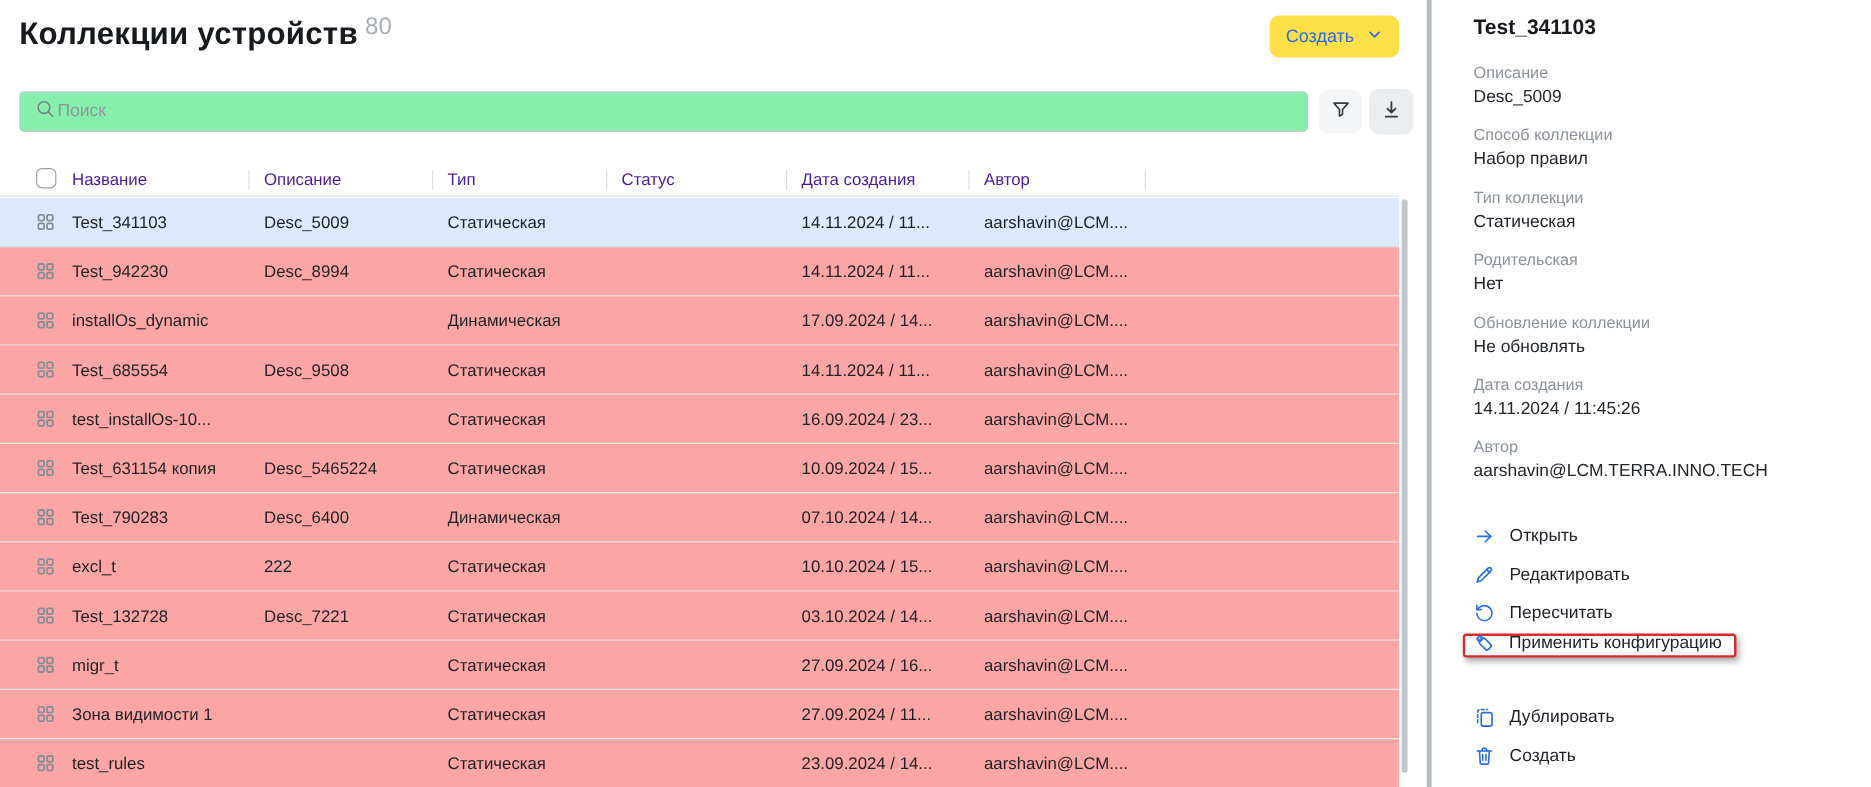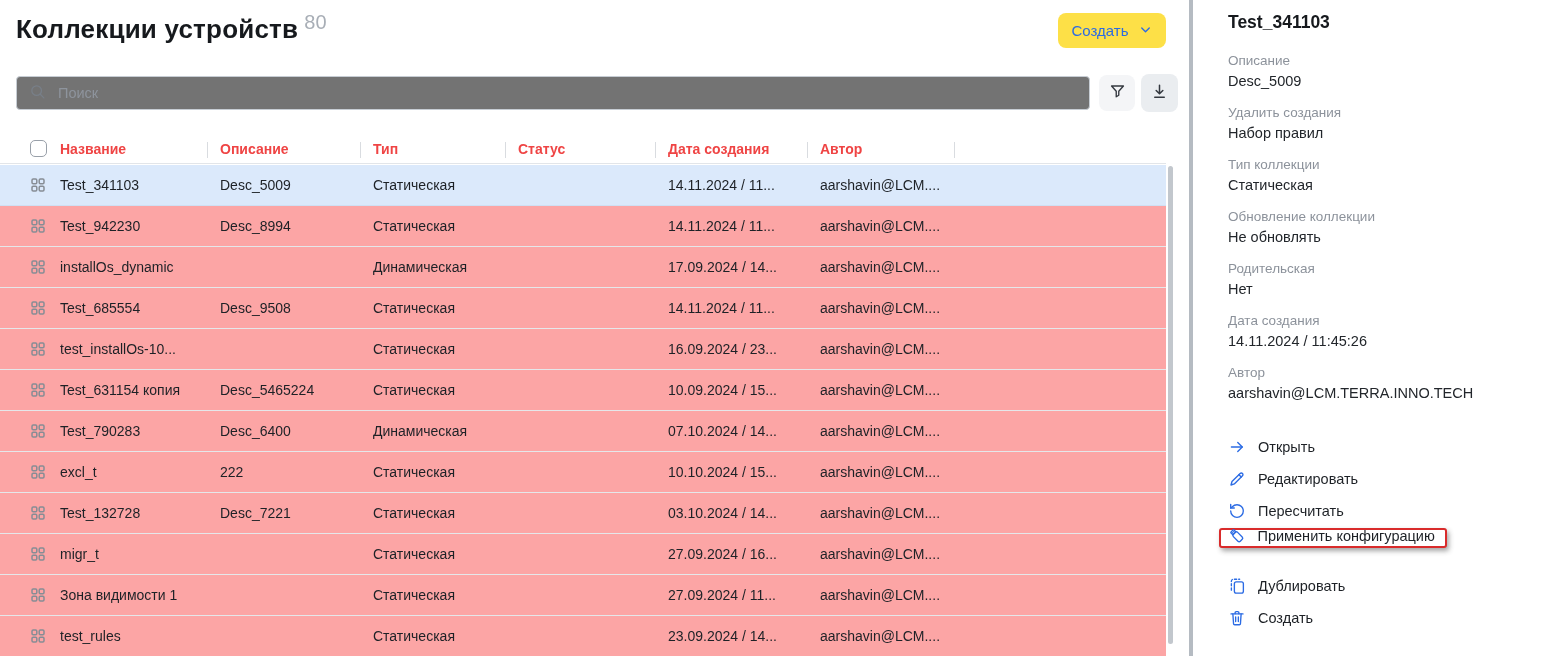--- a/index.html
+++ b/index.html
@@ -12,35 +12,35 @@
   
   .main { position:absolute; left:0; top:0; width:1190px; height:656px; }
   .page-title { position:absolute; left:16px; top:11px; font-size:26px; font-weight:700; color:#16191d; letter-spacing:.2px; }
   .count { font-size:20px; font-weight:500; color:#a8aeb6; vertical-align:9px; margin-left:6px; }
   .create-btn { position:absolute; left:1058px; top:13px; width:108px; height:35px;
     background:#fde047; border:none; border-radius:8px; cursor:pointer;
     display:flex; align-items:center; justify-content:center; gap:9px;
     color:#2b6be4; font-size:15px; font-family:inherit; }
   .create-btn svg { width:15px; height:15px; }
   .searchbar { position:absolute; left:16px; top:76px; width:1074px; height:34px;
-    border:1px solid #c7cdd4; border-radius:4px; background:#737373;
-    display:flex; align-items:center; padding:0 12px; gap:10px; }
+    border:1px solid #c7cdd4; border-radius:4px; background:#86efac;
+    display:flex; align-items:center; padding:0 12px; }
   .searchbar svg { width:17px; height:17px; flex:none; }
   .searchbar input { border:none; outline:none; flex:1; font-size:14.5px; font-family:inherit; color:#1e2126; background:transparent; }
   .searchbar input::placeholder { color:#8e949d; }
   .icon-btn { position:absolute; border:none; border-radius:8px; cursor:pointer;
     display:flex; align-items:center; justify-content:center; }
   .filter-btn { left:1099px; top:75px; width:36px; height:36px; background:#f4f5f7; }
   .dl-btn { left:1141px; top:74px; width:37px; height:38px; background:#eaedf0; }
   .icon-btn svg { width:19px; height:19px; }
   
   .thead { position:absolute; left:0; top:134px; width:1166px; height:30px;
     display:flex; align-items:center; padding-left:30px; border-bottom:1px solid #e2e5e9; }
   .chk { width:17px; height:17px; border:1.6px solid #99a0a9; border-radius:5px; background:#fff; margin-right:13px; flex:none; cursor:pointer; }
-  .hcell { font-size:14px; font-weight:700; color:#ef4444; position:relative; white-space:nowrap; }
+  .hcell { font-size:14px; font-weight:400; color:#4c1d95; position:relative; white-space:nowrap; }
   .hcell.sep::before { content:''; position:absolute; left:-13px; top:1px; width:1px; height:16px; background:#d9dce0; }
   .hcell.last::after { content:''; position:absolute; right:0; top:1px; width:1px; height:16px; background:#d9dce0; }
   .w0{width:160px;} .w1{width:153px;} .w2{width:145px;} .w3{width:150px;} .w4{width:152px;} .w5{width:135px;}
   .tbody { position:absolute; left:0; top:165px; width:1166px; }
   .trow { height:41px; display:flex; align-items:center; padding-left:30px;
     border-bottom:1px solid #e5e7ea; cursor:pointer; background:#fca5a5; }
   .trow.sel { background:#dbe9fb; border-bottom-color:#cfe0f4; }
   .gicon { width:16px; height:16px; margin-right:14px; flex:none; display:flex; }
   .gicon svg { width:16px; height:16px; }
   .c { font-size:14px; color:#1d2126; white-space:nowrap; overflow:hidden; }
@@ -53,21 +53,21 @@
   .plabel { font-size:13.5px; color:#8c929b; line-height:20px; }
   .pvalue { font-size:14.5px; color:#22262b; line-height:20px; }
   .pactions { margin-top:34px; }
   .paction { display:flex; align-items:center; gap:12px; height:20px; margin-bottom:12px; width:fit-content; cursor:pointer; }
   .paction .albl { font-size:14.5px; color:#1d2126; white-space:nowrap;text-align:right; }
   .aicon { width:18px; height:18px; flex:none; display:flex; }
   .aicon svg { width:18px; height:18px; fill:none; stroke:#2b6be4; stroke-width:1.8; stroke-linecap:round; stroke-linejoin:round; }
   .paction.hl { border:2.5px solid #d92b2b; border-radius:3px;
     padding:0 10px 3px 7px; margin:-5.5px 0 9px -9.5px;
     box-shadow:2px 3px 5px rgba(55,55,55,.45); background:#fff; }
-  .paction.gap-top { margin-top:28px; }
+  .paction.gap-top { margin-top:40px; }
 </style>
 </head>
 <body>
 
 <div class="main">
   <div class="page-title"><span>Коллекции устройств</span><span class="count">80</span></div>
 
   <button class="create-btn">
     <span>Создать</span>
     <span class="aicn"><svg viewBox="0 0 24 24" fill="none" stroke="#2b6be4" stroke-width="2.2" stroke-linecap="round" stroke-linejoin="round">
@@ -325,37 +325,37 @@
 
 <div class="panel">
   <div class="ptitle">Test_341103</div>
   <div class="pfields">
   <div class="pfield">
     <div class="plabel">Описание</div>
     <div class="pvalue">Desc_5009</div>
   </div>
 
   <div class="pfield">
-    <div class="plabel">Удалить создания</div>
+    <div class="plabel">Способ коллекции</div>
     <div class="pvalue">Набор правил</div>
   </div>
 
   <div class="pfield">
     <div class="plabel">Тип коллекции</div>
     <div class="pvalue">Статическая</div>
   </div>
 
   <div class="pfield">
+    <div class="plabel">Родительская</div>
+    <div class="pvalue">Нет</div>
+  </div>
+
+  <div class="pfield">
     <div class="plabel">Обновление коллекции</div>
     <div class="pvalue">Не обновлять</div>
-  </div>
-
-  <div class="pfield">
-    <div class="plabel">Родительская</div>
-    <div class="pvalue">Нет</div>
   </div>
 
   <div class="pfield">
     <div class="plabel">Дата создания</div>
     <div class="pvalue">14.11.2024 / 11:45:26</div>
   </div>
 
   <div class="pfield">
     <div class="plabel">Автор</div>
     <div class="pvalue">aarshavin@LCM.TERRA.INNO.TECH</div>

